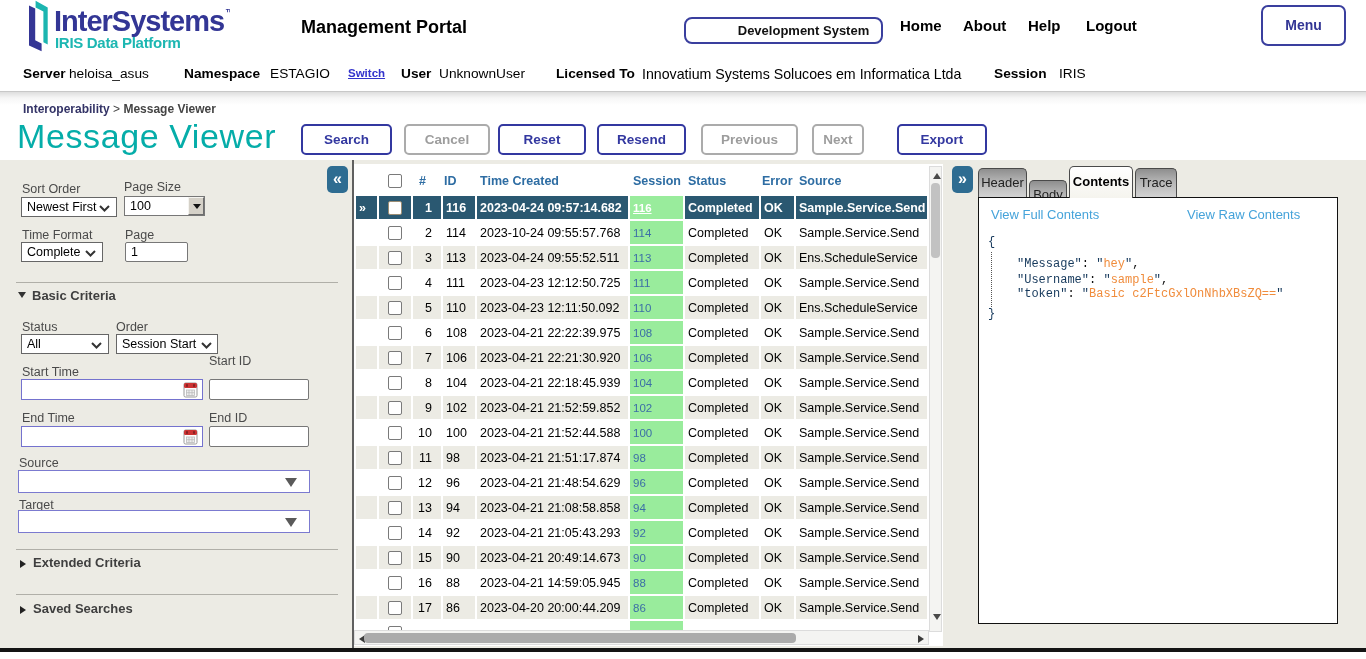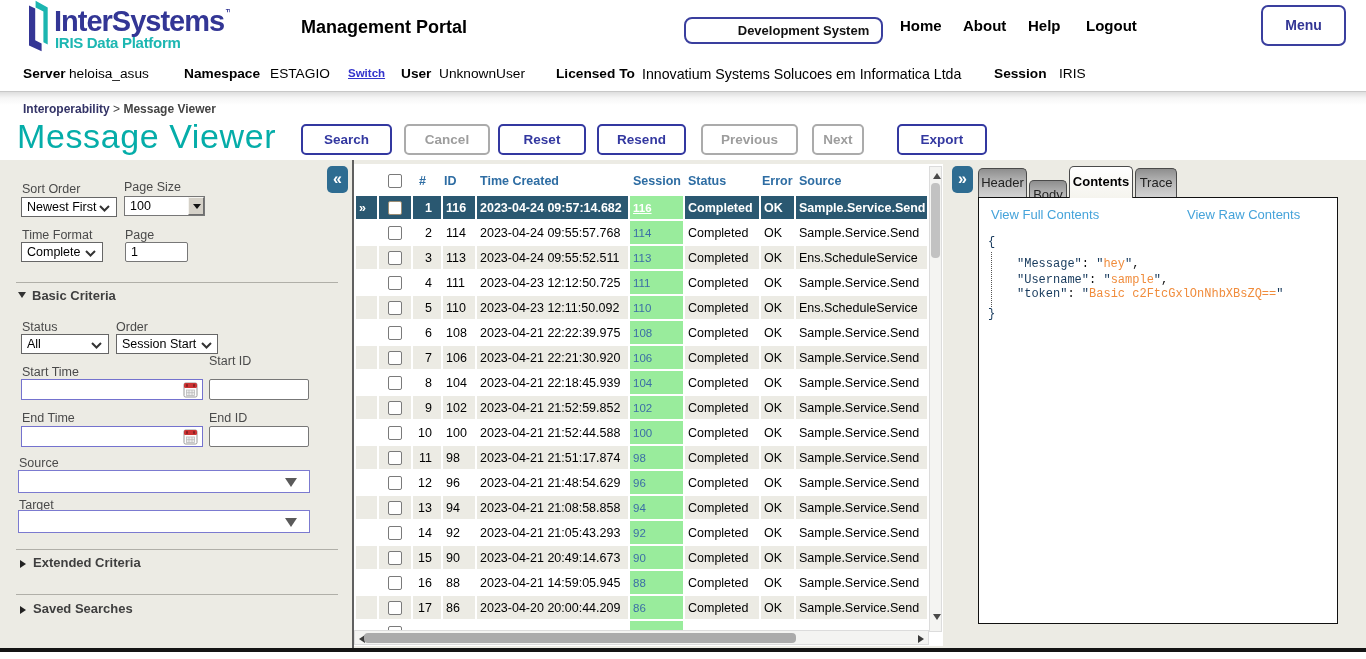--- a/index.html
+++ b/index.html
@@ -259,21 +259,21 @@
 <td class="c6 green"><span class="sessel">116</span></td>
 <td class="c7 selc">Completed</td>
 <td class="c8 selc">OK</td>
 <td class="c9 selc">Sample.Service.Send</td>
 </tr>
 <tr class="even">
 <td class="c1"></td>
 <td class="c2"><span class="cb"></span></td>
 <td class="c3">2</td>
 <td class="c4">114</td>
-<td class="c5">2023-04-24 09:55:57.768</td>
+<td class="c5">2023-10-24 09:55:57.768</td>
 <td class="c6 green"><span class="ses">114</span></td>
 <td class="c7">Completed</td>
 <td class="c8">OK</td>
 <td class="c9">Sample.Service.Send</td>
 </tr>
 <tr class="odd">
 <td class="c1"></td>
 <td class="c2"><span class="cb"></span></td>
 <td class="c3">3</td>
 <td class="c4">113</td>

